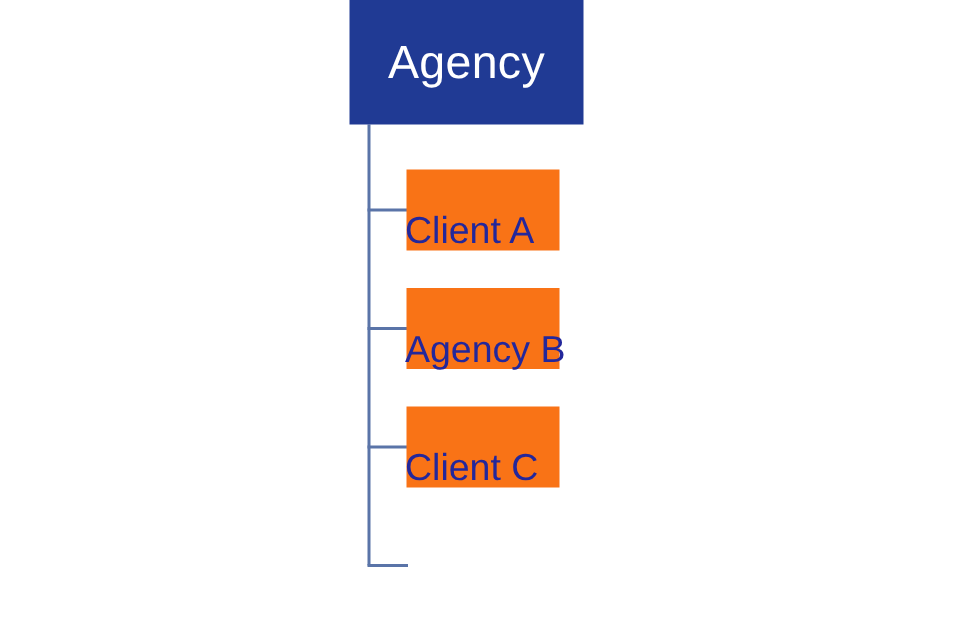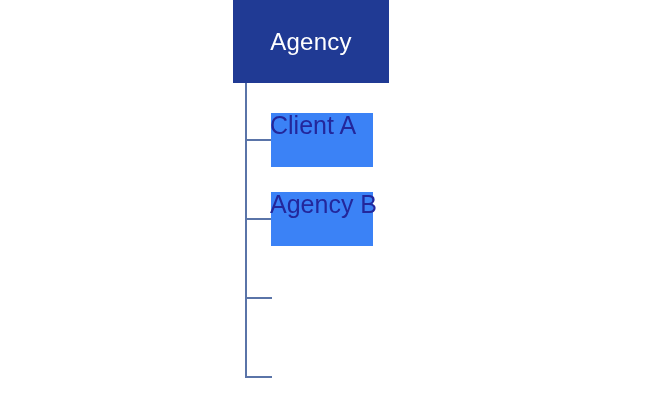--- a/index.html
+++ b/index.html
@@ -27,32 +27,32 @@
     top: 0px;
     width: 156px;
     height: 83px;
     background: #203A94;
     display: flex;
     align-items: center;
     justify-content: center;
   }
   .node-root .node-label {
     color: #ffffff;
-    font-size: 24px;
+    font-size: 31px;
     line-height: 1;
     letter-spacing: 0.2px;
     white-space: nowrap;
   }
   .node-child {
     left: 271px;
     width: 102px;
     height: 54px;
-    background: #3b82f6;
+    background: #f97316;
     display: flex;
-    align-items: flex-start;
+    align-items: flex-end;
     justify-content: flex-start;
   }
   .node-child .node-label {
     color: #23279B;
     font-size: 25px;
     line-height: 1;
     white-space: nowrap;
     margin-left: -1px;
   }
   .connector {
@@ -86,15 +86,18 @@
   </div>
 
   <div class="node node-child" style="top:113px;">
     <span class="node-label">Client A</span>
   </div>
 
   <div class="node node-child" style="top:192px;">
     <span class="node-label">Agency B</span>
   </div>
 
+  <div class="node node-child" style="top:271px;">
+    <span class="node-label">Client C</span>
+  </div>
 
 
 </div>
 
 </body></html>

